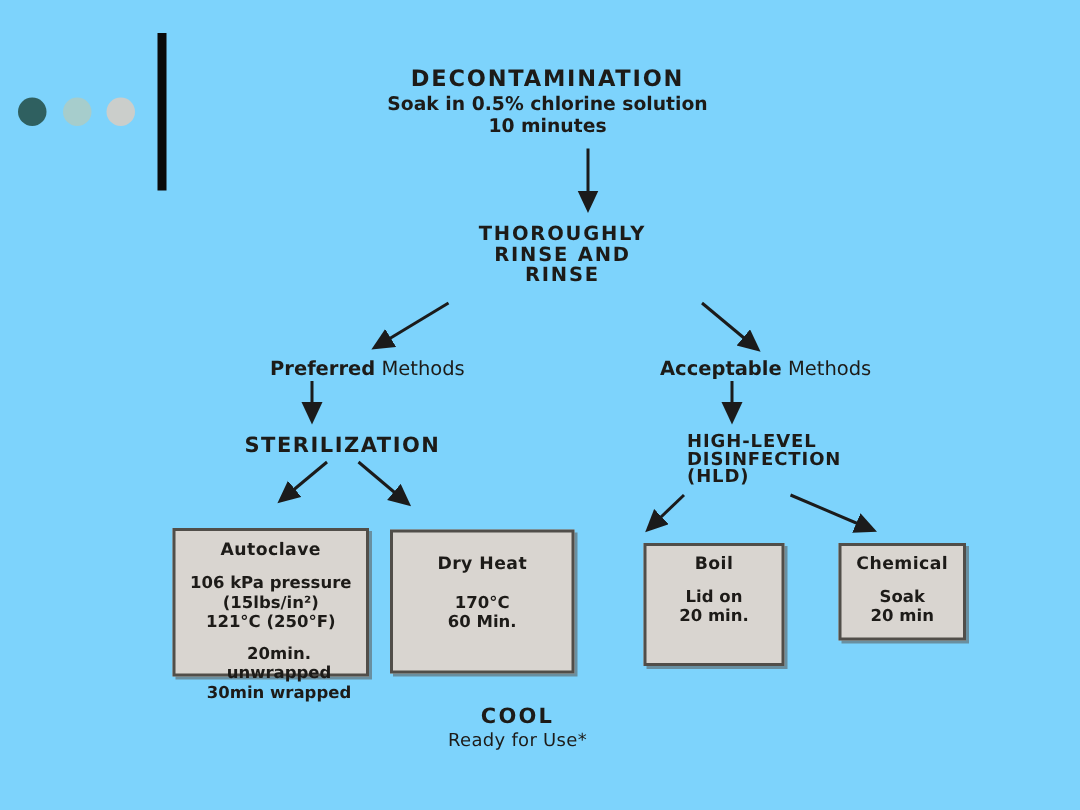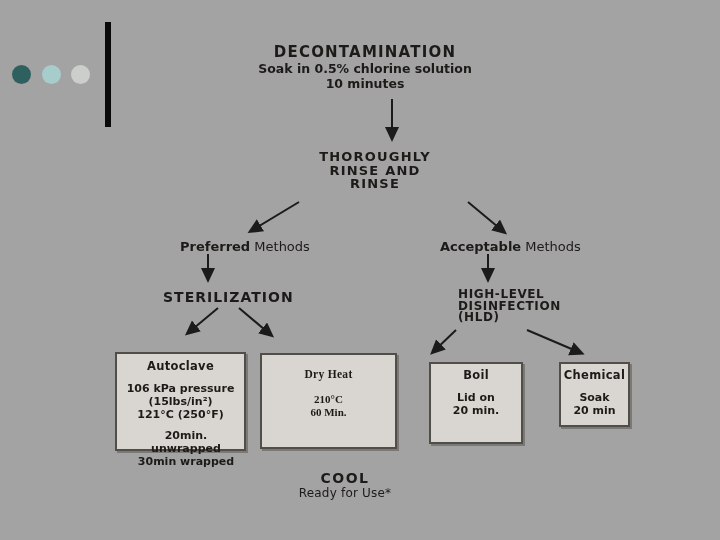--- a/index.html
+++ b/index.html
@@ -1,17 +1,17 @@
 <!DOCTYPE html>
 <html><head>
 <meta charset="utf-8">
 <style>
   html,body{margin:0;padding:0;background:#ffffff;}
   #slide{
-    position:relative;width:720px;height:540px;background:#a3a3a3;overflow:hidden;
+    position:relative;width:720px;height:540px;background:#7dd3fc;overflow:hidden;
     font-family:"DejaVu Sans","Liberation Sans",sans-serif;color:#1d1b18;
   }
   .abs{position:absolute;}
   
   .bullet{position:absolute;border-radius:50%;width:19px;height:19px;top:65px;}
   .vbar{position:absolute;left:105px;top:22px;width:6px;height:105px;background:#0a0a0a;}
   
   .ctr{text-align:center;}
   .b{font-weight:700;margin-top:11px;}
   .title-l1{font-size:15px;font-weight:700;letter-spacing:1.2px;line-height:17px;}
@@ -94,37 +94,37 @@
       <div class="bline">106 kPa pressure</div>
       <div class="bline">(15lbs/in²)</div>
       <div class="bline">121°C (250°F)</div>
     </div>
     <div style="margin-top:8px;margin-left:11px;">
       <div class="bline">20min. unwrapped</div>
       <div class="bline">30min wrapped</div>
     </div>
   </div>
 
-  <div class="pbox" style="left:260px;top:353px;width:137px;height:96px;font-family:Liberation Serif, serif;">
+  <div class="pbox" style="left:260px;top:353px;width:123px;height:96px;">
     <div class="btitle" style="margin-top:13px;">Dry Heat</div>
     <div style="margin-top:13px;">
-      <div class="bline">210°C</div>
+      <div class="bline">170°C</div>
       <div class="bline">60 Min.</div>
     </div>
   </div>
 
   <div class="pbox" style="left:429px;top:362px;width:94px;height:82px;">
     <div class="btitle" style="margin-top:4px;">Boil</div>
     <div style="margin-top:9px;">
       <div class="bline">Lid on</div>
       <div class="bline">20 min.</div>
     </div>
   </div>
 
-  <div class="pbox" style="left:559px;top:362px;width:71px;height:65px;">
+  <div class="pbox" style="left:559px;top:362px;width:85px;height:65px;">
     <div class="btitle" style="margin-top:4px;">Chemical</div>
     <div style="margin-top:9px;">
       <div class="bline">Soak</div>
       <div class="bline">20 min</div>
     </div>
   </div>
 
   <div class="abs ctr" style="left:280px;top:470px;width:130px;">
     <div class="cool-l1">COOL</div>
     <div class="cool-l2">Ready for Use*</div>

